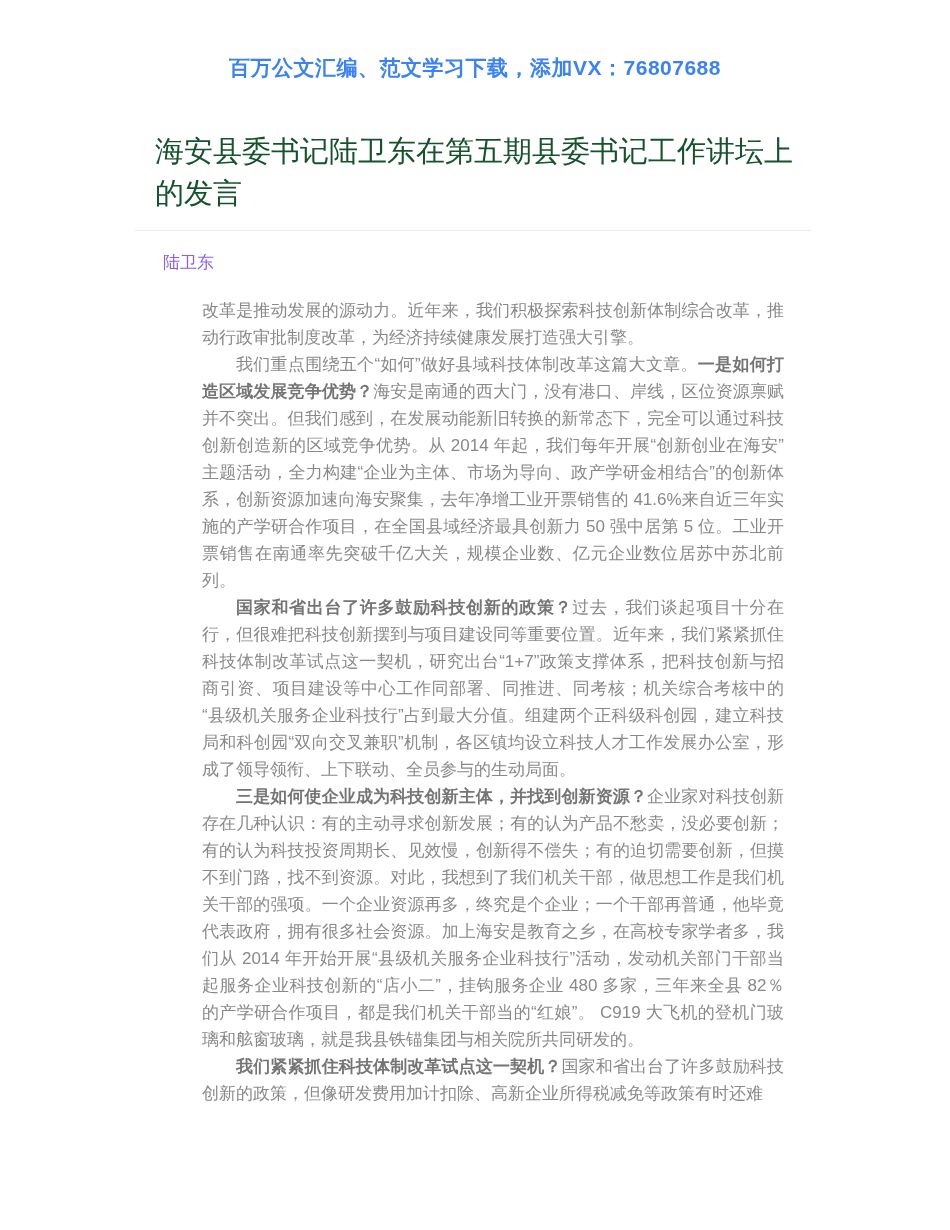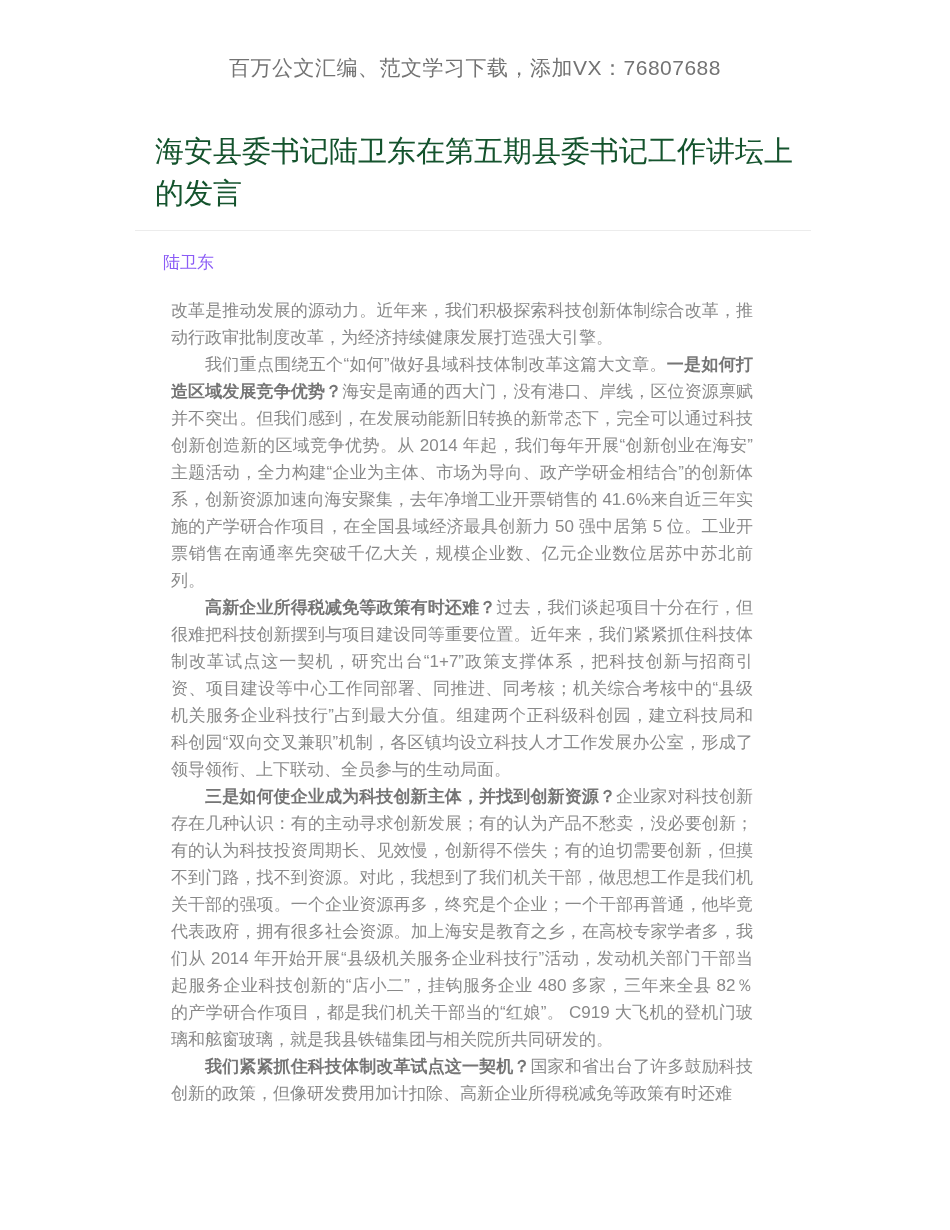--- a/index.html
+++ b/index.html
@@ -11,22 +11,22 @@
   .page {
     width: 950px;
     min-height: 1230px;
     background: #ffffff;
     overflow: hidden;
   }
   .banner {
     margin-top: 54px;
     text-align: center;
     font-size: 21px;
-    font-weight: 400;
-    color: #737373;
+    font-weight: 700;
+    color: #3b82f6;
     letter-spacing: 0.5px;
   }
   .article {
     width: 676px;
     margin-left: 135px;
     margin-top: 48px;
   }
   .article-title {
     padding-left: 20px;
     font-size: 29px;
@@ -40,21 +40,21 @@
     margin-top: 16px;
   }
   .article-meta {
     padding-left: 28px;
     margin-top: 20px;
     color: #8b5cf6;
     font-size: 17px;
     line-height: 24px;
   }
   .article-body {
-    margin-left: 36px;
+    margin-left: 67px;
     width: 582px;
     margin-top: 22px;
     color: #898989;
     font-size: 17px;
     line-height: 27px;
     text-align: justify;
   }
   .article-body p { margin: 0; }
   .article-body p.indent { text-indent: 2em; }
   .article-body strong {
@@ -75,20 +75,20 @@
 
     <hr class="title-divider">
 
     <div class="article-meta">
       <div>陆卫东</div>
     </div>
 
     <div class="article-body">
         <p class=""><span>改革是推动发展的源动力。近年来，我们积极探索科技创新体制综合改革，推动行政审批制度改革，为经济持续健康发展打造强大引擎。</span></p>
         <p class="indent"><span>我们重点围绕五个“如何”做好县域科技体制改革这篇大文章。</span><strong>一是如何打造区域发展竞争优势？</strong><span>海安是南通的西大门，没有港口、岸线，区位资源禀赋并不突出。但我们感到，在发展动能新旧转换的新常态下，完全可以通过科技创新创造新的区域竞争优势。从 2014 年起，我们每年开展“创新创业在海安”主题活动，全力构建“企业为主体、市场为导向、政产学研金相结合”的创新体系，创新资源加速向海安聚集，去年净增工业开票销售的 41.6%来自近三年实施的产学研合作项目，在全国县域经济最具创新力 50 强中居第 5 位。工业开票销售在南通率先突破千亿大关，规模企业数、亿元企业数位居苏中苏北前列。</span></p>
-        <p class="indent"><strong>高新企业所得税减免等政策有时还难？</strong><span>过去，我们谈起项目十分在行，但很难把科技创新摆到与项目建设同等重要位置。近年来，我们紧紧抓住科技体制改革试点这一契机，研究出台“1+7”政策支撑体系，把科技创新与招商引资、项目建设等中心工作同部署、同推进、同考核；机关综合考核中的“县级机关服务企业科技行”占到最大分值。组建两个正科级科创园，建立科技局和科创园“双向交叉兼职”机制，各区镇均设立科技人才工作发展办公室，形成了领导领衔、上下联动、全员参与的生动局面。</span></p>
+        <p class="indent"><strong>国家和省出台了许多鼓励科技创新的政策？</strong><span>过去，我们谈起项目十分在行，但很难把科技创新摆到与项目建设同等重要位置。近年来，我们紧紧抓住科技体制改革试点这一契机，研究出台“1+7”政策支撑体系，把科技创新与招商引资、项目建设等中心工作同部署、同推进、同考核；机关综合考核中的“县级机关服务企业科技行”占到最大分值。组建两个正科级科创园，建立科技局和科创园“双向交叉兼职”机制，各区镇均设立科技人才工作发展办公室，形成了领导领衔、上下联动、全员参与的生动局面。</span></p>
         <p class="indent"><strong>三是如何使企业成为科技创新主体，并找到创新资源？</strong><span>企业家对科技创新存在几种认识：有的主动寻求创新发展；有的认为产品不愁卖，没必要创新；有的认为科技投资周期长、见效慢，创新得不偿失；有的迫切需要创新，但摸不到门路，找不到资源。对此，我想到了我们机关干部，做思想工作是我们机关干部的强项。一个企业资源再多，终究是个企业；一个干部再普通，他毕竟代表政府，拥有很多社会资源。加上海安是教育之乡，在高校专家学者多，我们从 2014 年开始开展“县级机关服务企业科技行”活动，发动机关部门干部当起服务企业科技创新的“店小二”，挂钩服务企业 480 多家，三年来全县 82％的产学研合作项目，都是我们机关干部当的“红娘”。 C919 大飞机的登机门玻璃和舷窗玻璃，就是我县铁锚集团与相关院所共同研发的。</span></p>
         <p class="indent"><strong>我们紧紧抓住科技体制改革试点这一契机？</strong><span>国家和省出台了许多鼓励科技创新的政策，但像研发费用加计扣除、高新企业所得税减免等政策有时还难</span></p>
       </div>
 
   </div>
 
 </div>
 
 </body></html>

